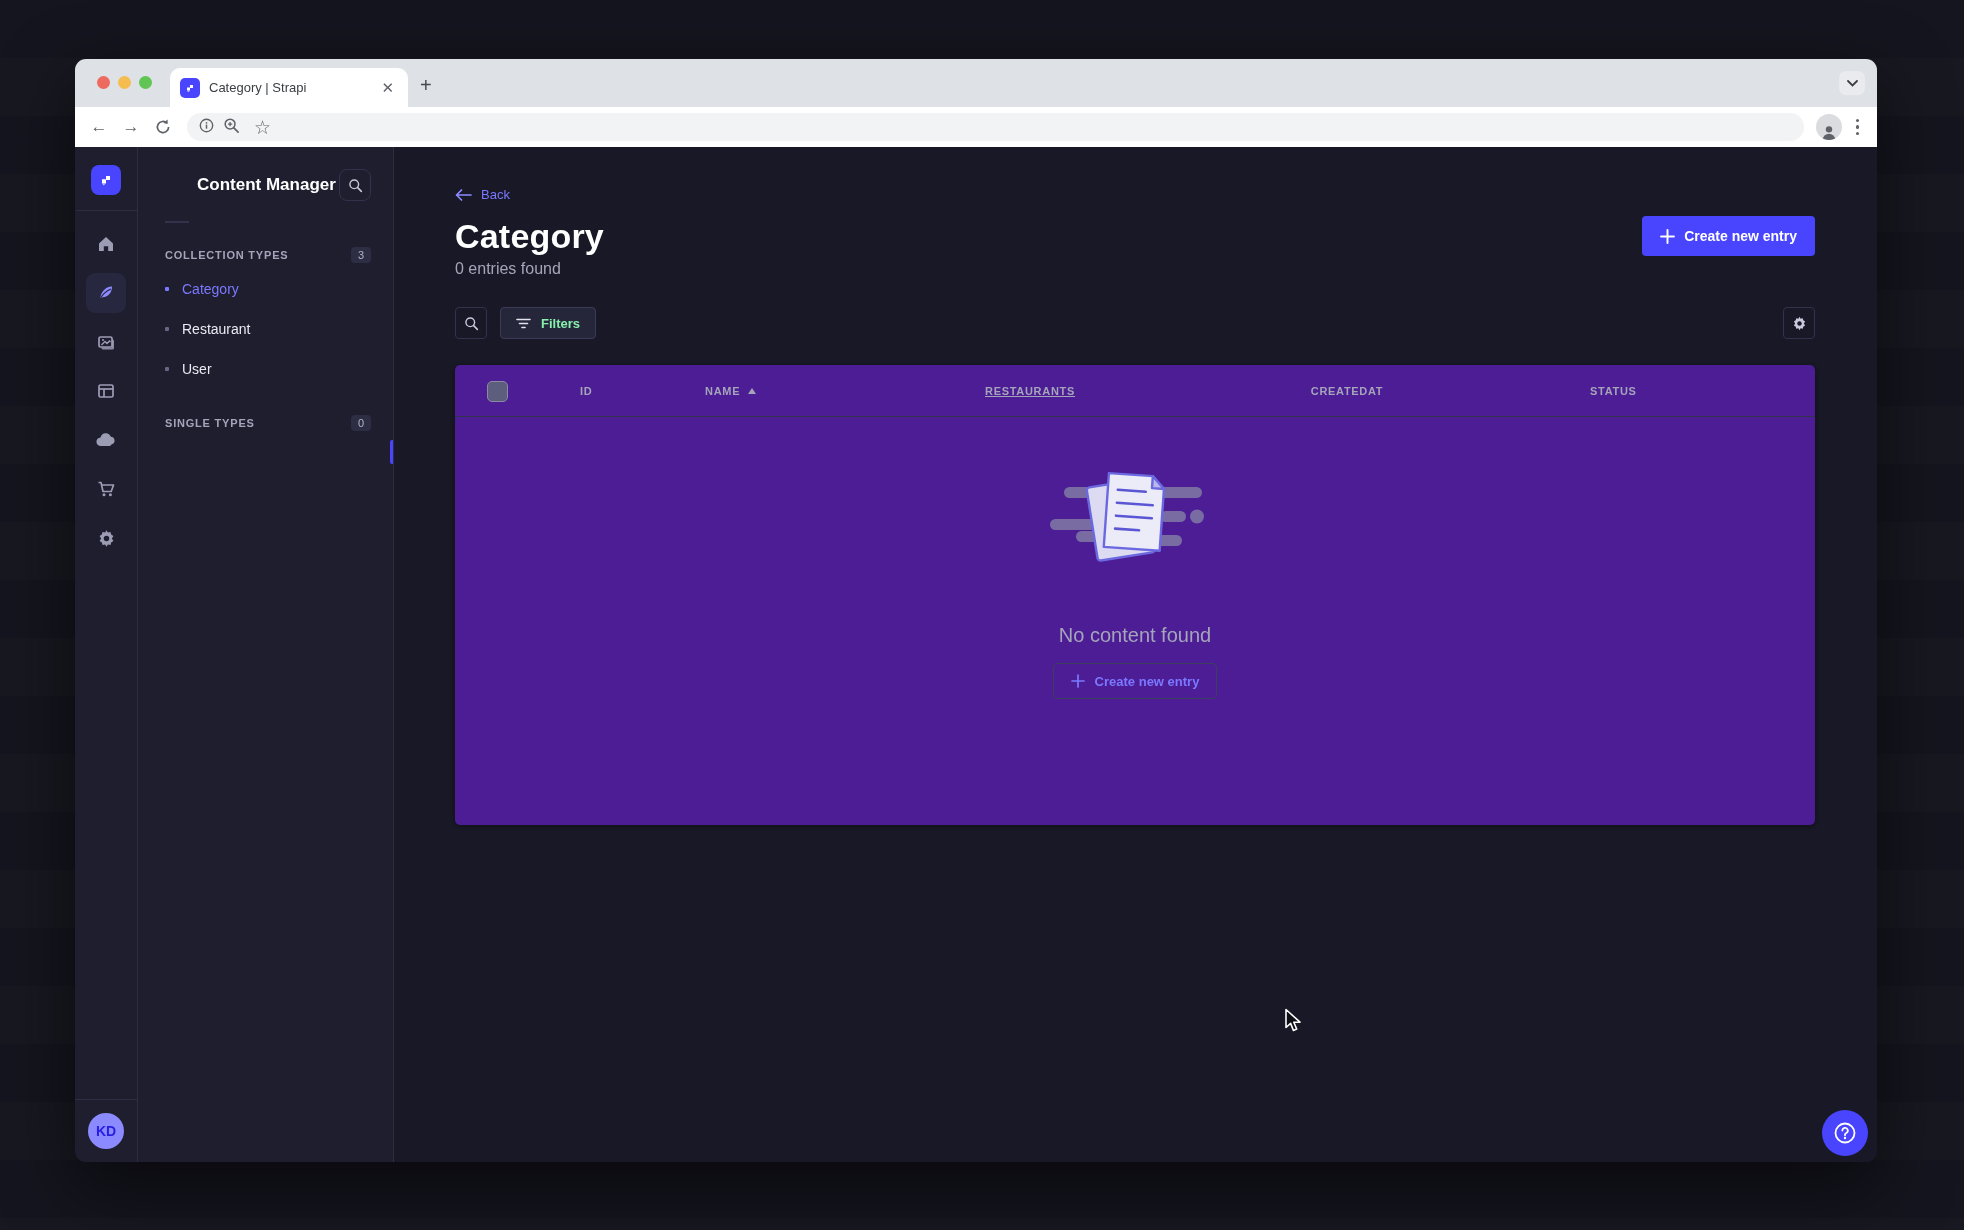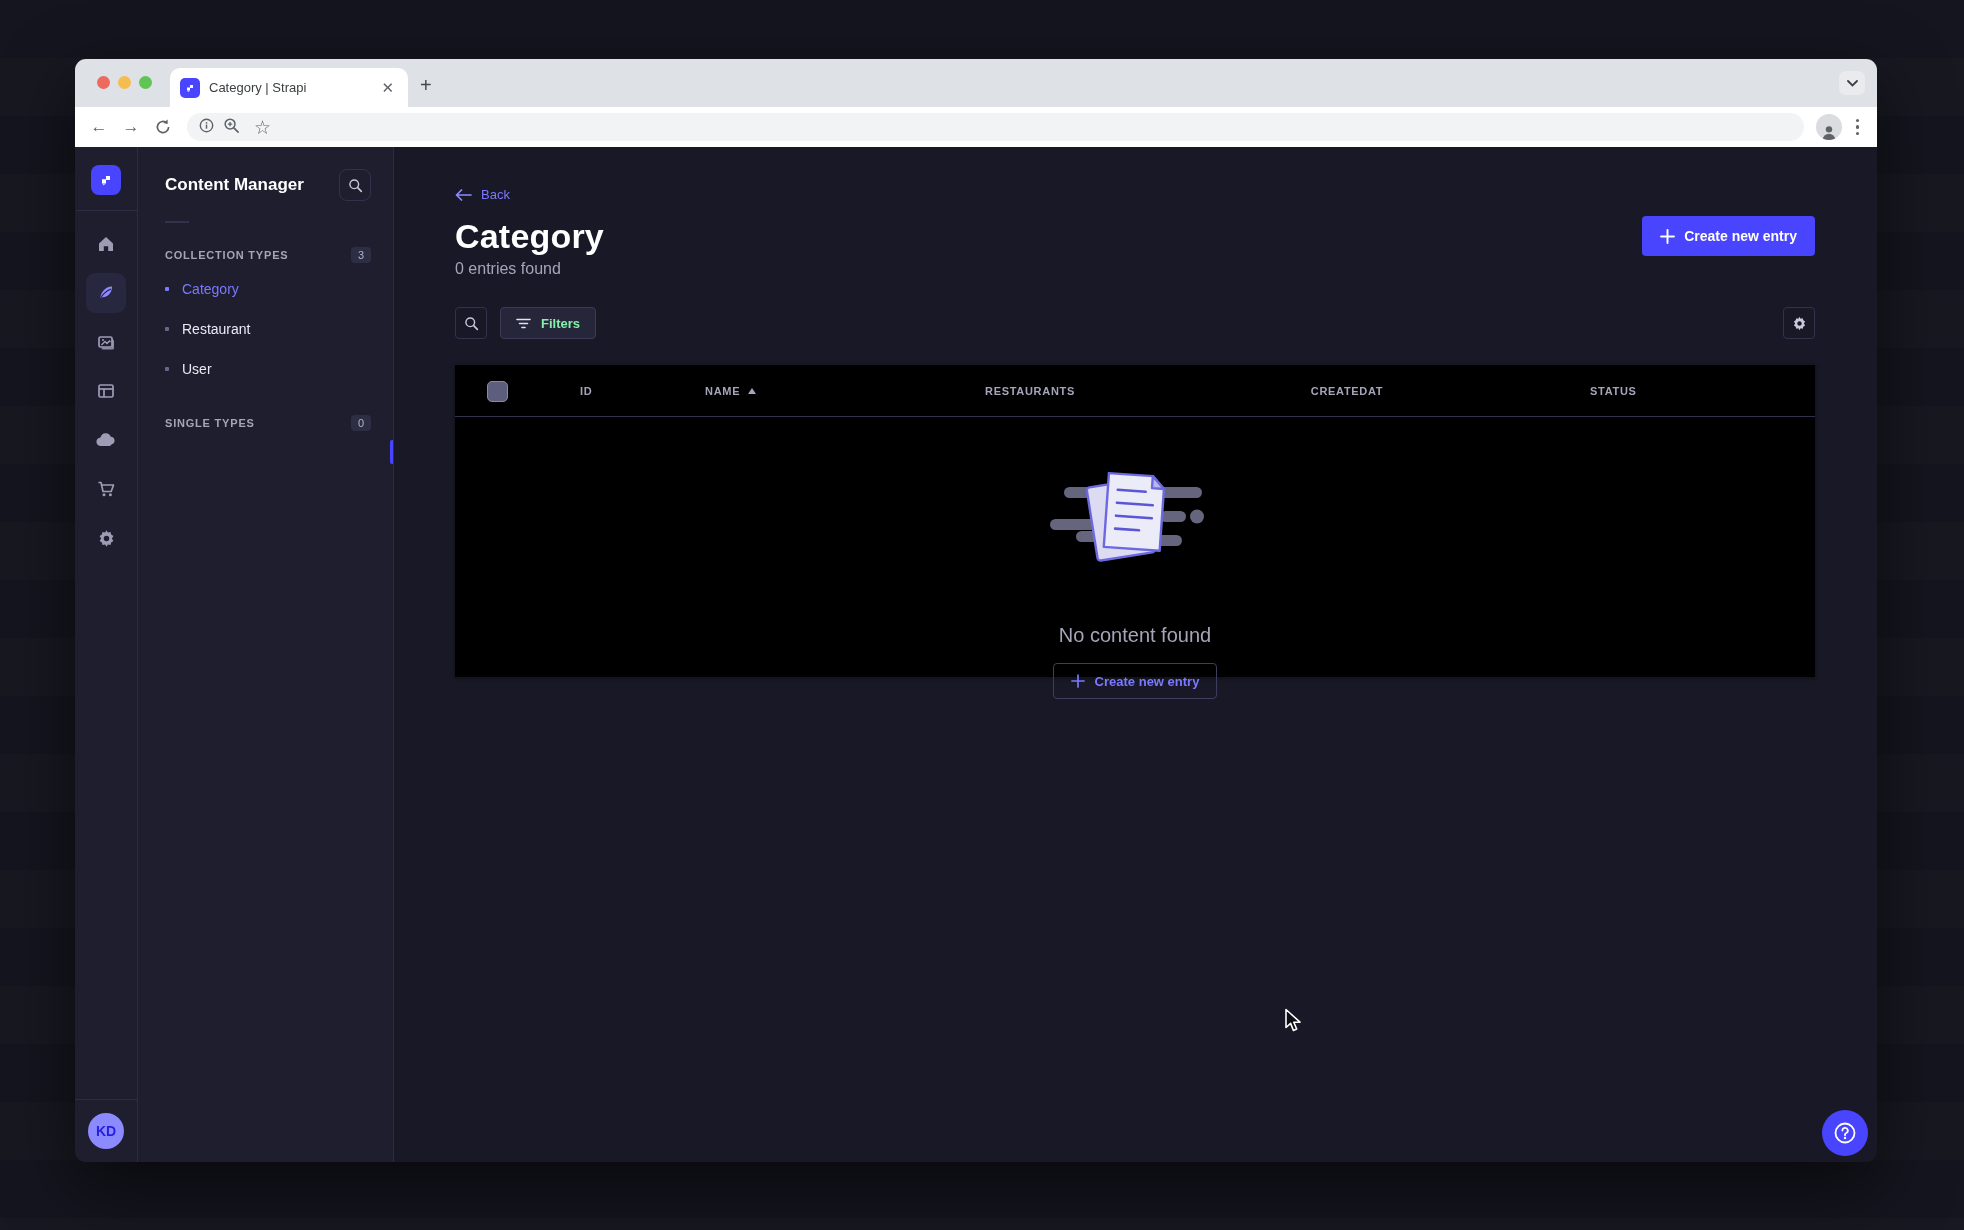--- a/index.html
+++ b/index.html
@@ -51,21 +51,21 @@
   .rail-item.active { background:#272740; color:#8e8aff; }
   .rail-bottom { margin-top:auto; width:100%; display:flex; flex-direction:column; align-items:center; }
   .rail-bottom-div { width:63px; height:1px; background:#2c2c42; margin-bottom:13px; }
   .avatar { width:36px; height:36px; border-radius:50%; background:#8c8aff; color:#271fe0;
             font-size:14px; font-weight:bold; display:flex; align-items:center; justify-content:center;
             margin-bottom:13px; }
 
   .subnav { width:256px; background:#1e1e2e; border-right:1px solid #2c2c42; padding:22px 22px 0 27px;
             position:relative; flex:none; }
   .subnav-head { display:flex; align-items:center; justify-content:space-between; }
-  .subnav-title { font-size:17px; font-weight:bold; color:#ffffff; }
+  .subnav-title { font-size:17px; font-weight:bold; color:#ffffff;margin-left:32px; }
   .subnav-search { width:32px; height:32px; border:1px solid #32324d; border-radius:8px; background:transparent;
                    display:flex; align-items:center; justify-content:center; color:#c9c9de; }
   .subnav-div { width:24px; height:2px; background:#32324d; margin:20px 0 24px; }
   .section-head { display:flex; align-items:center; justify-content:space-between; margin-bottom:6px; }
   .section-label { font-size:11px; font-weight:bold; letter-spacing:.8px; color:#a5a5ba; }
   .badge { background:#2d2d44; border-radius:4px; padding:2px 7px; font-size:11px; color:#b3b3c9; }
   .ct-list { list-style:none; margin-bottom:26px; }
   .ct-item { display:flex; align-items:center; gap:13px; height:40px; font-size:14px; color:#eaeaf4; }
   .ct-item .bullet { width:4px; height:4px; border-radius:1px; background:#666687; flex:none; }
   .ct-item.active { color:#7b79ff; }
@@ -83,31 +83,31 @@
   .subtitle { margin-top:4px; font-size:16px; color:#a5a5ba; }
 
   .toolbar { margin-top:29px; display:flex; align-items:center; gap:13px; }
   .icon-btn { width:32px; height:32px; border:1px solid #32324d; border-radius:4px; background:transparent;
               display:flex; align-items:center; justify-content:center; color:#c9c9de; }
   .btn-filters { display:flex; align-items:center; gap:10px; height:32px; padding:0 15px;
                  border:1px solid #3b3b57; border-radius:4px; background:#26263b; color:#86efac;
                  font-size:13px; font-weight:bold; font-family:inherit; }
   .toolbar-spacer { flex:1; }
 
-  .card { margin-top:26px; background:#000000; border-radius:0; height:312px; position:relative;
+  .card { margin-top:26px; background:#4c1d95; border-radius:5px; height:460px; position:relative;
           box-shadow:0 1px 4px rgba(0,0,0,.35); }
   .thead { position:relative; height:52px; border-bottom:1px solid #32324d; }
   .thead .th { position:absolute; top:50%; transform:translateY(-50%); font-size:11px; font-weight:bold;
                letter-spacing:.7px; color:#a5a5ba; white-space:nowrap; }
   .checkbox { position:absolute; left:32px; top:16px; width:21px; height:21px; border-radius:5px;
               background:#5d5d7d; border:1px solid #8a8aa3; }
   .th-id { left:125px; } .th-name { left:250px; display:flex; align-items:center; gap:8px; }
   .sort-arrow { width:0; height:0; border-left:4.5px solid transparent; border-right:4.5px solid transparent;
                 border-bottom:6px solid #a5a5ba; display:inline-block; }
-  .th-rest { left:490px; width:170px; text-align:center; }
+  .th-rest { left:490px; width:170px; text-align:center;text-decoration:underline; }
   .th-created { left:812px; width:160px; text-align:center; }
   .th-status { left:1135px; }
 
   .empty { position:absolute; left:0; right:0; top:96px; display:flex; flex-direction:column;
            align-items:center; }
   .empty-msg { margin-top:51px; font-size:20px; color:#a5a5ba; }
   .btn-ghost { margin-top:16px; display:flex; align-items:center; gap:10px; height:36px; padding:0 17px;
                background:transparent; border:1px solid #3d3d5c; border-radius:4px; color:#7b79ff;
                font-size:13px; font-weight:bold; font-family:inherit; }
 

